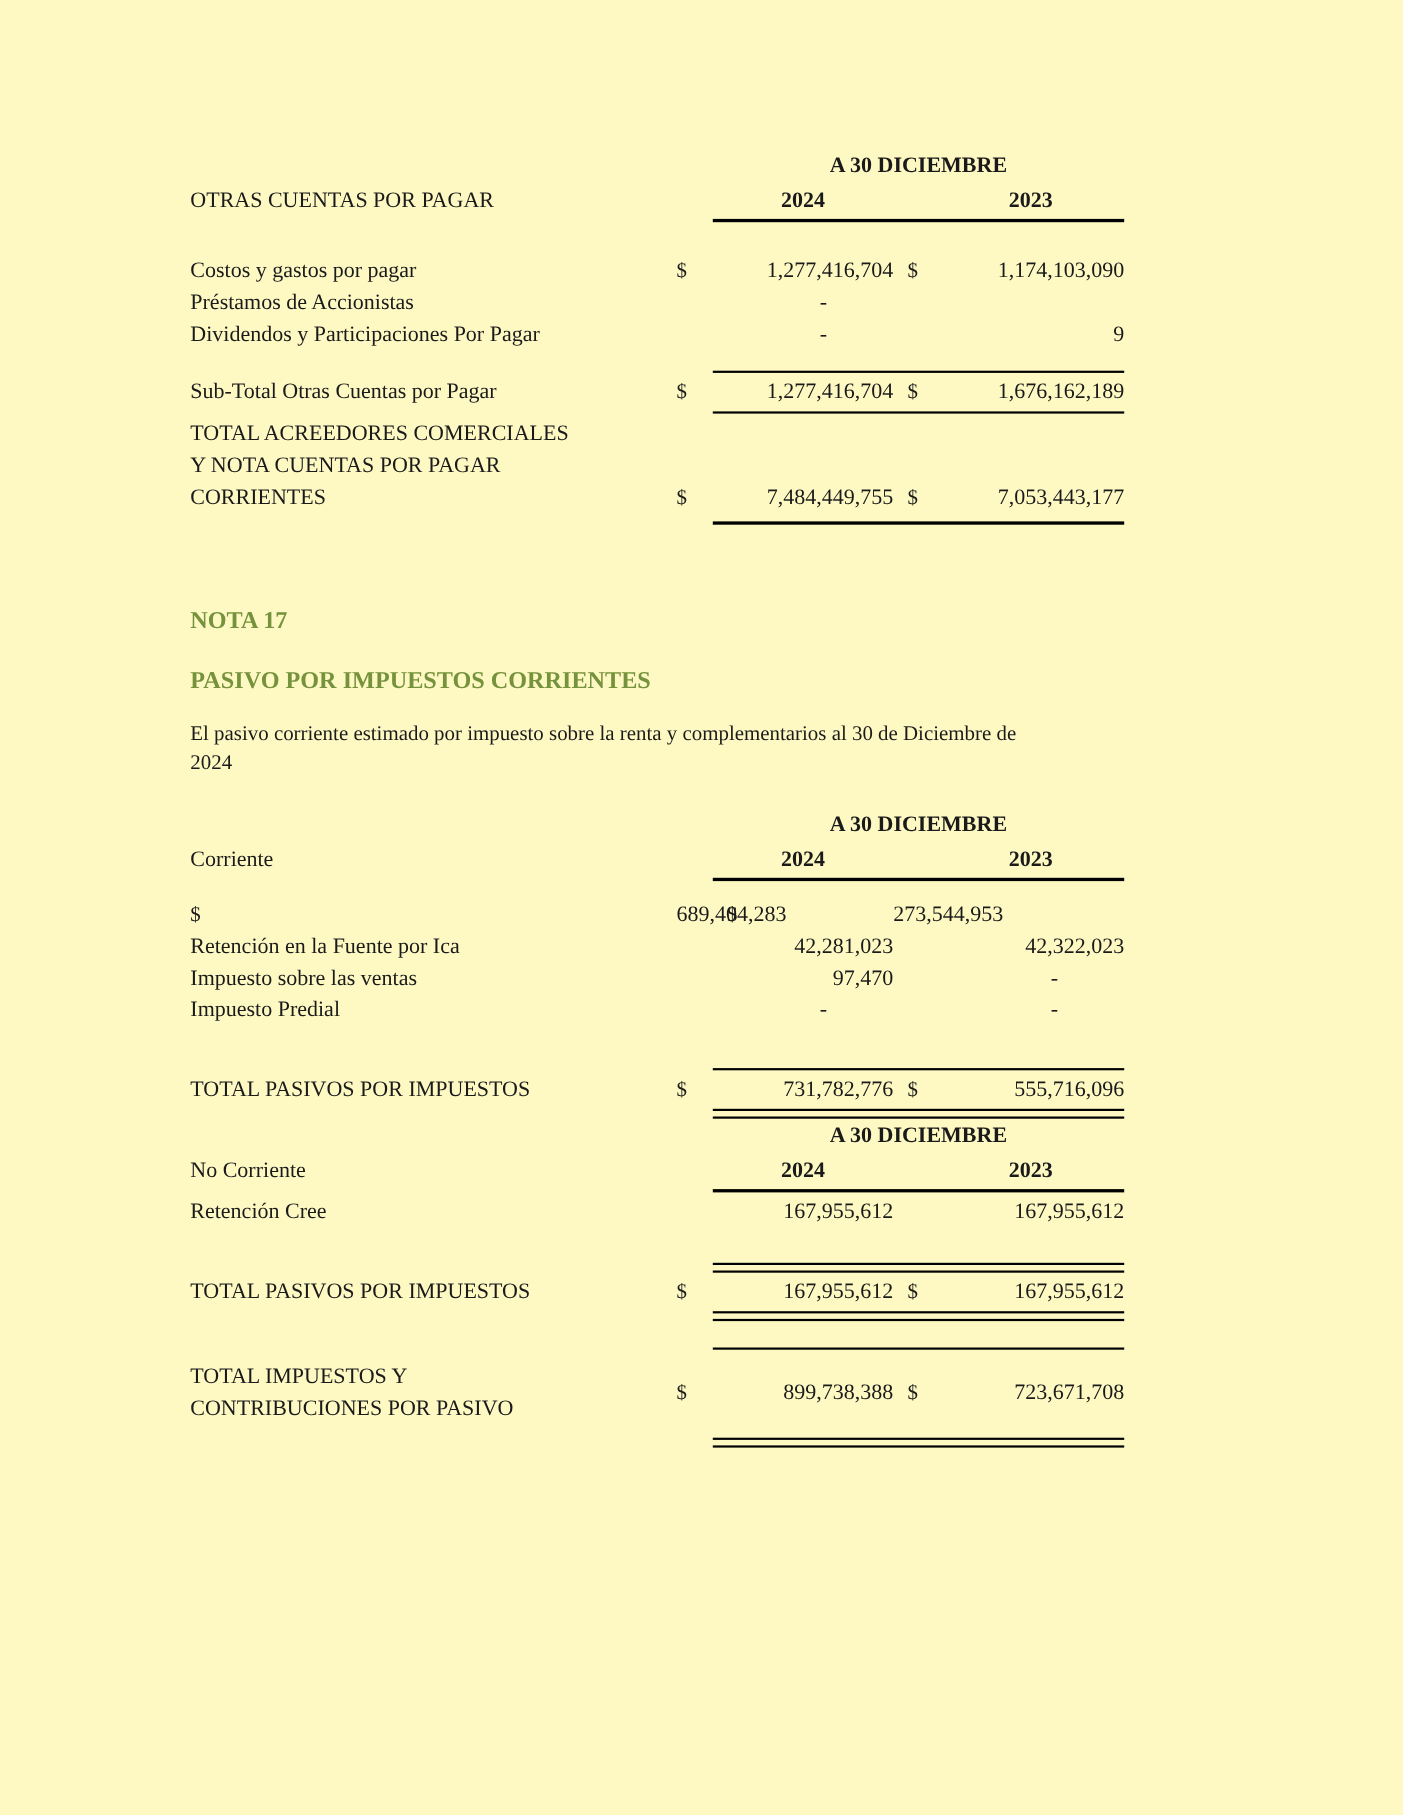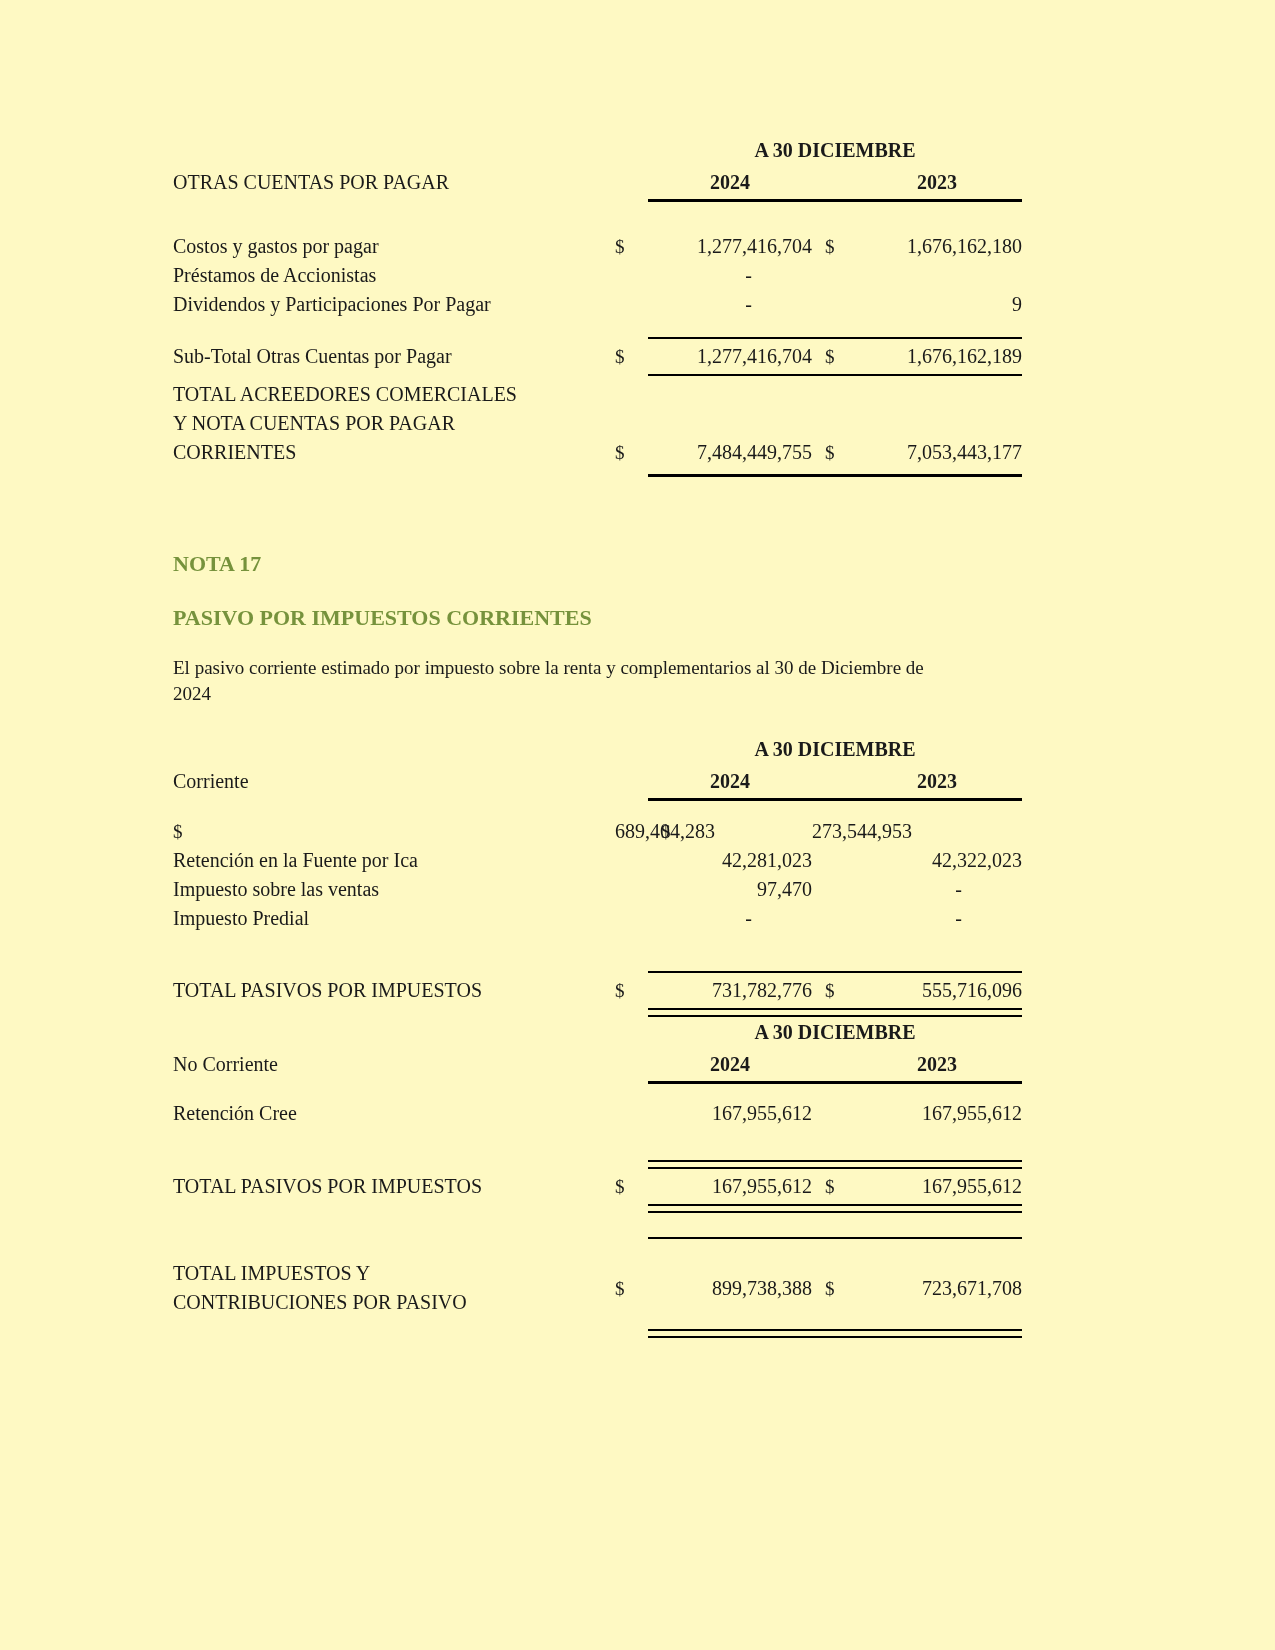--- a/index.html
+++ b/index.html
@@ -88,21 +88,21 @@
 
     <div class="rule r-thick" style="margin-top:5px;"></div>
 
     <div class="spacer-lg"></div>
 
     <div class="frow">
       <div class="lbl">Costos y gastos por pagar</div>
       <div class="cur">$</div>
       <div class="val">1,277,416,704</div>
       <div class="cur2">$</div>
-      <div class="val">1,676,162,180</div>
+      <div class="val">1,174,103,090</div>
     </div>
     <div class="frow">
       <div class="lbl">Préstamos de Accionistas</div>
       <div class="cur"></div>
       <div class="val dash">-</div>
       <div class="cur2"></div>
       <div class="val"></div>
     </div>
     <div class="frow">
       <div class="lbl">Dividendos y Participaciones Por Pagar</div>
@@ -205,21 +205,21 @@
     <div class="frow title-row">
       <div class="lbl b">No Corriente</div>
       <div class="cur"></div>
       <div class="yr">2024</div>
       <div class="cur2"></div>
       <div class="yr">2023</div>
     </div>
 
     <div class="rule r-thick" style="margin-top:5px;"></div>
 
-    <div class="frow" style="margin-top:15px;">
+    <div class="frow" style="margin-top:3px;">
       <div class="lbl">Retención Cree</div>
       <div class="cur"></div>
       <div class="val">167,955,612</div>
       <div class="cur2"></div>
       <div class="val">167,955,612</div>
     </div>
 
     <div class="rule r-double" style="margin-top:32px;"></div>
 
     <div class="frow subtotal-row">
@@ -227,21 +227,21 @@
       <div class="cur">$</div>
       <div class="val b">167,955,612</div>
       <div class="cur2">$</div>
       <div class="val b">167,955,612</div>
     </div>
 
     <div class="rule r-double"></div>
 
     <div class="rule r-thin" style="margin-top:24px;"></div>
 
-    <div class="frow multi-center" style="margin-top:20px;">
+    <div class="frow multi-center" style="margin-top:10px;">
       <div class="lbl b lines">
         <div>TOTAL IMPUESTOS Y</div>
         <div>CONTRIBUCIONES POR PASIVO</div>
       </div>
       <div class="cur">$</div>
       <div class="val b">899,738,388</div>
       <div class="cur2">$</div>
       <div class="val b">723,671,708</div>
     </div>
 

